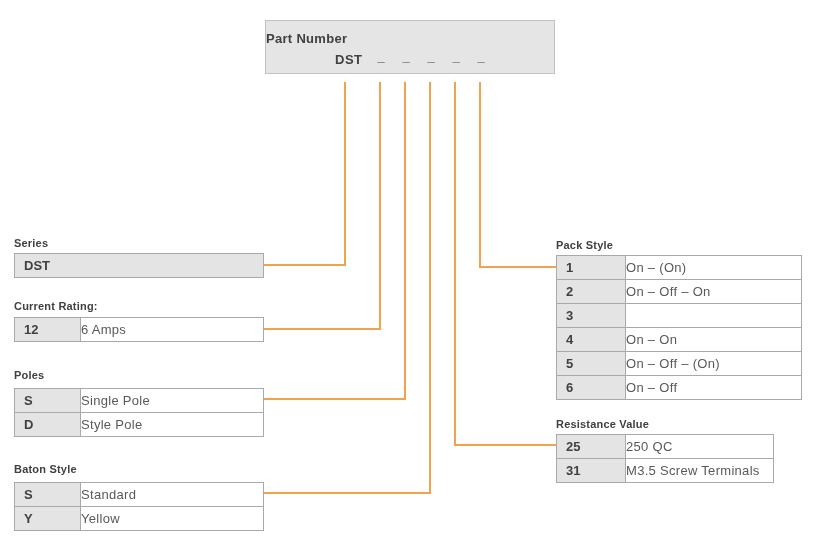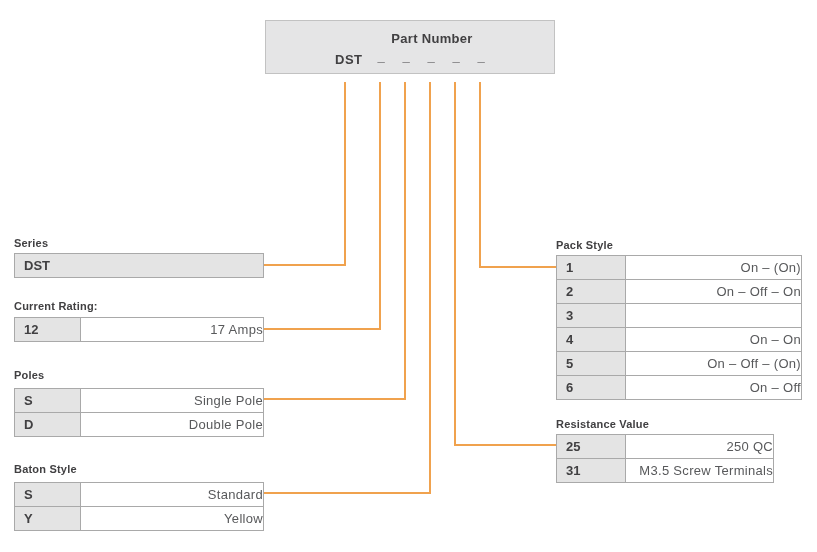--- a/index.html
+++ b/index.html
@@ -18,25 +18,24 @@
     position: absolute;
     left: 265px; top: 20px;
     width: 290px; height: 54px;
     background: #e5e5e6;
     border: 1px solid #c2c2c2;
     box-sizing: border-box;
   }
   .pn-title {
     position: absolute;
     left: 0; top: 10px; width: 100%;
-    text-align: center;
+    text-align: left;
     font-size: 13px; font-weight: bold;
     letter-spacing: 0.3px;
     color: #414042;
-    padding-left: 22px;
   }
   .pn-line { position: absolute; left: 0; top: 28px; width: 100%; height: 20px; }
   .pn-prefix {
     position: absolute; left: 69px; top: 3px;
     font-size: 13px; font-weight: bold; letter-spacing: 0.5px;
   }
   .pn-blank {
     position: absolute; top: 0px;
     transform: translateX(-50%);
     font-size: 13px; font-weight: bold;
@@ -66,21 +65,21 @@
     background: #e4e4e4;
     border-right: 1px solid #a9a9a9;
     font-size: 13px; font-weight: bold;
     line-height: 23px;
     padding-left: 9px;
     color: #414042;
   }
   .tbl-right .code-cell { width: 69px; }
   .value-cell {
     flex: 1;
-    text-align: right;
+    text-align: left;
     font-size: 13px;
     line-height: 23px;
     color: #58595b;
     letter-spacing: 0.3px;
   }
   .tbl-row.full .code-cell { width: 100%; border-right: none; }
 </style>
 </head>
 <body>
 
@@ -123,35 +122,35 @@
         <div class="code-cell">DST</div>
       </div>
     </div>
   </div>
 
   <div class="section" style="left:14px;top:299px;width:250px">
     <div class="section-title">Current Rating:</div>
     <div class="tbl" style="margin-top:3px">
       <div class="tbl-row">
         <div class="code-cell">12</div>
-        <div class="value-cell">17 Amps</div>
+        <div class="value-cell">6 Amps</div>
       </div>
     </div>
   </div>
 
   <div class="section" style="left:14px;top:368px;width:250px">
     <div class="section-title">Poles</div>
     <div class="tbl" style="margin-top:5px">
       <div class="tbl-row">
         <div class="code-cell">S</div>
         <div class="value-cell">Single Pole</div>
       </div>
       <div class="tbl-row">
         <div class="code-cell">D</div>
-        <div class="value-cell">Double Pole</div>
+        <div class="value-cell">Style Pole</div>
       </div>
     </div>
   </div>
 
   <div class="section" style="left:14px;top:462px;width:250px">
     <div class="section-title">Baton Style</div>
     <div class="tbl" style="margin-top:5px">
       <div class="tbl-row">
         <div class="code-cell">S</div>
         <div class="value-cell">Standard</div>

